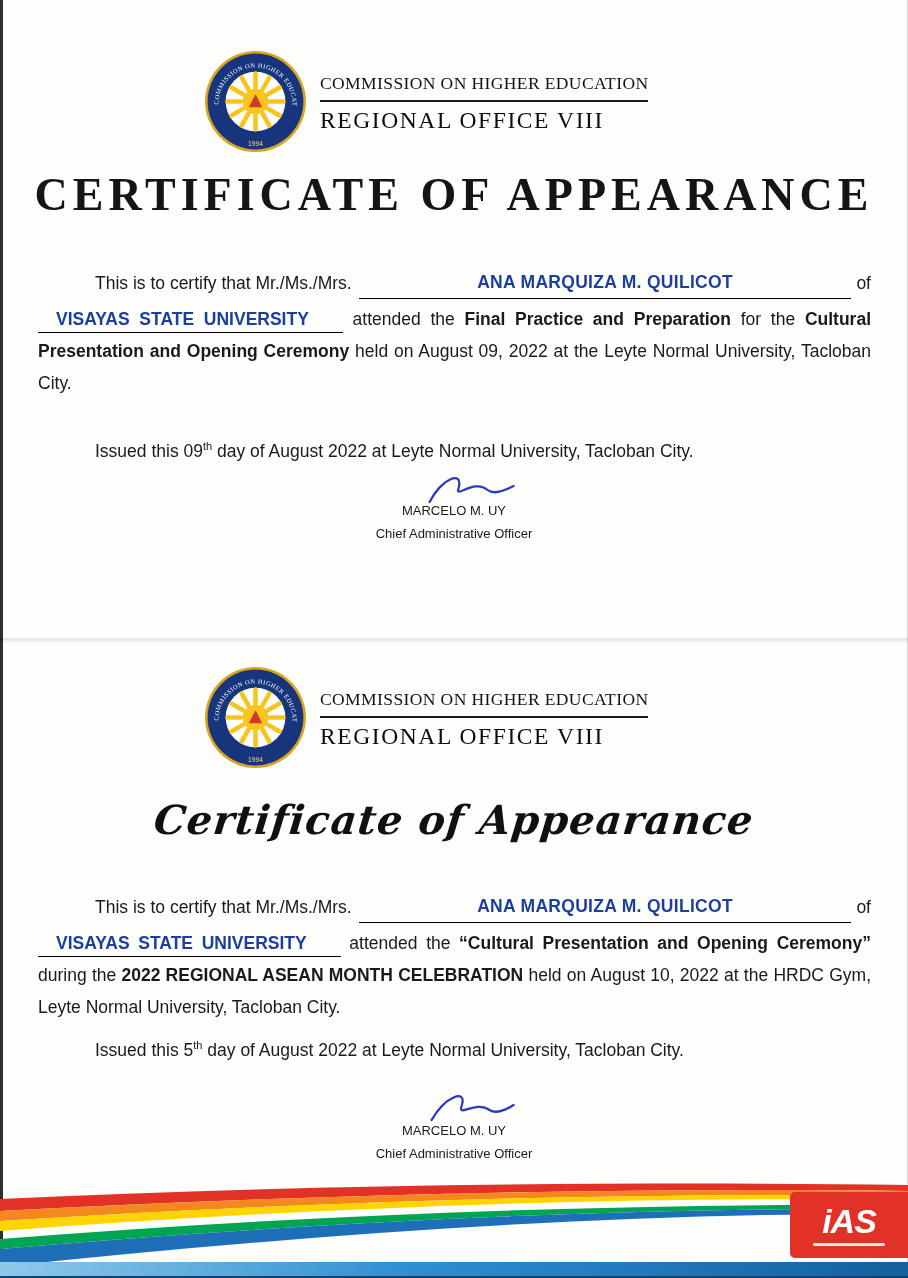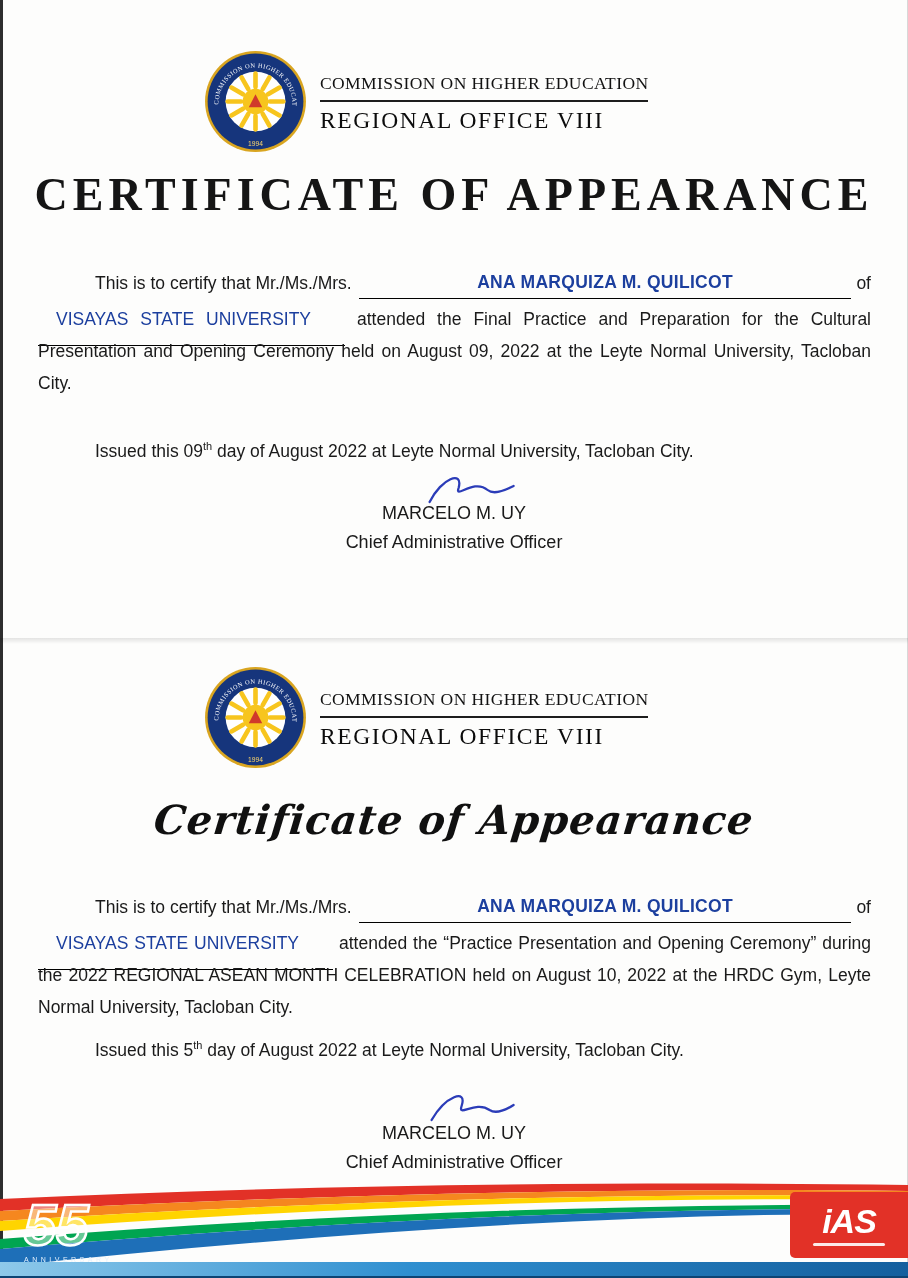--- a/index.html
+++ b/index.html
@@ -47,31 +47,31 @@
   .certify-line { display:flex; align-items:flex-end; padding-left:57px; margin-bottom:4px; }
   .intro { white-space:nowrap; }
   .name-slot {
     flex:1; text-align:center; border-bottom:1.7px solid #000;
     font-weight:bold; color:var(--accent_blue, #1c3f9e); margin-left:7px;
     letter-spacing:.3px; white-space:nowrap;
   }
   .of { margin-left:5px; white-space:nowrap; }
   .inst {
     color:var(--accent_blue, #1c3f9e); border-bottom:1.7px solid #000;
-    padding:0 34px 16px 18px; white-space:nowrap;
-  }
-  .flow b { font-weight:normal; }
+    padding:0 34px 3px 18px; white-space:nowrap;font-weight:bold;
+  }
+  .flow b { font-weight:bold; }
 
   
   .issued { position:absolute; left:38px; width:833px; font-size:17.5px; text-indent:57px; }
   .i1 { top:441px; } .i2 { top:1040px; }
   sup { font-size:11px; vertical-align:super; line-height:0; }
 
   
-  .sig { position:absolute; left:0; width:100%; text-align:center; font-size:18px; }
+  .sig { position:absolute; left:0; width:100%; text-align:center; font-size:13px; }
   .s1 { top:503px; } .s2 { top:1123px; }
   .sig-inner { position:relative; display:inline-block; }
   .scribble { position:absolute; left:50%; top:-33px; transform:translateX(-32%); }
   .sig .role { margin-top:8px; }
 
   
   .footer { position:absolute; left:0; top:1183px; width:908px; height:95px; }
   .ribbons { position:absolute; inset:0; width:100%; height:100%; }
   .anniv { position:absolute; left:24px; top:14px; text-align:left; }
   .anniv-num {
@@ -199,21 +199,21 @@
     <h1 class="title2">Certificate of Appearance</h1>
 
     <div class="para p2">
       <div class="certify-line">
         <span class="intro">This is to certify that Mr./Ms./Mrs.</span>
         <span class="name-slot">ANA MARQUIZA M. QUILICOT</span>
         <span class="of">of</span>
       </div>
       <p class="flow">
         <span class="inst">VISAYAS STATE UNIVERSITY</span>
-        <span>attended the </span><b>“Practice Presentation and Opening Ceremony”</b><span> during the </span><b>2022 REGIONAL ASEAN MONTH CELEBRATION</b><span> held on August 10, 2022 at the HRDC Gym, Leyte Normal University, Tacloban City.</span>
+        <span>attended the </span><b>“Cultural Presentation and Opening Ceremony”</b><span> during the </span><b>2022 REGIONAL ASEAN MONTH CELEBRATION</b><span> held on August 10, 2022 at the HRDC Gym, Leyte Normal University, Tacloban City.</span>
       </p>
     </div>
 
     <p class="issued i2"><span>Issued this 5</span><sup>th</sup><span> day of August 2022 at Leyte Normal University, Tacloban City.</span></p>
 
     <div class="sig s2">
       <div class="sig-inner">
         <svg class="scribble" width="95" height="40" viewBox="0 0 95 40">
           <path d="M8,30 C22,6 44,-2 38,16 C34,28 52,10 66,20 C72,24 82,20 90,15" fill="none" stroke="#2b3cb8" stroke-width="2.3" stroke-linecap="round"></path>
         </svg>
@@ -233,22 +233,18 @@
         </linearGradient>
       </defs>
       <path d="M0,16 C300,2 620,-2 908,2 L908,8 C620,4 300,12 0,28 Z" fill="#e23127"></path>
       <path d="M0,28 C300,12 620,4 908,8 L908,13 C620,9 300,19 0,38 Z" fill="#f5871f"></path>
       <path d="M0,38 C300,19 620,9 908,13 L908,17 C620,13 300,25 0,48 Z" fill="#ffd400"></path>
       <path d="M0,56 C300,32 620,20 908,22 L908,26 C620,24 300,40 0,66 Z" fill="#00a551"></path>
       <path d="M0,66 C300,40 620,24 908,26 L908,31 C620,29 300,52 0,84 Z" fill="#1e6fb8"></path>
       <rect x="0" y="79" width="908" height="16" fill="url(#bluestrip)"></rect>
       <rect x="0" y="93" width="908" height="2" fill="#0d4474"></rect>
     </svg>
-    <div class="anniv">
-      <div class="anniv-num">55</div>
-      <div class="anniv-label">ANNIVERSARY</div>
-    </div>
     <div class="ias">
       <div class="ias-text">iAS</div>
       <div class="ias-bar"></div>
     </div>
   </footer>
 </div>
 
 </body></html>

